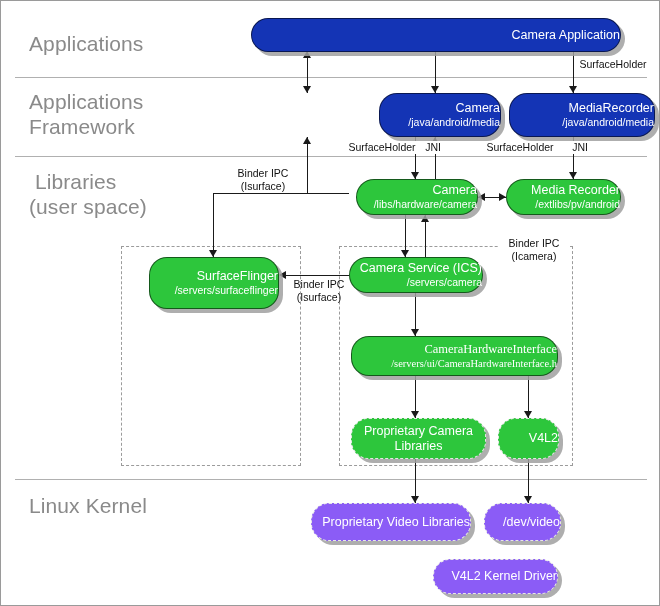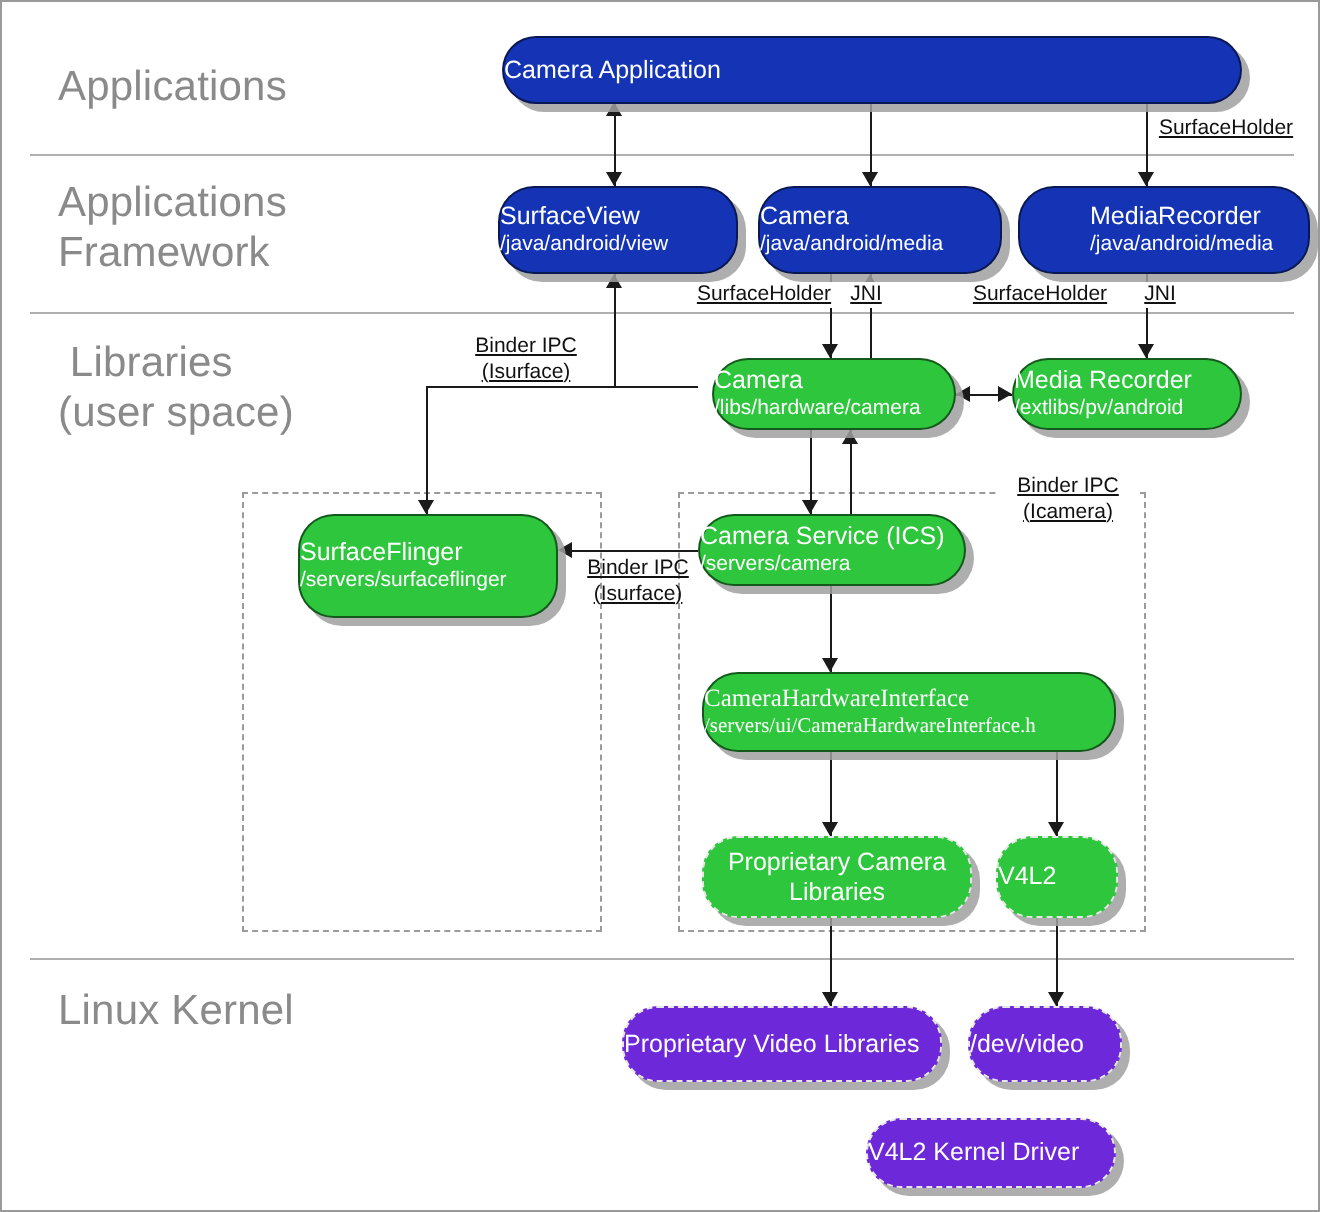--- a/index.html
+++ b/index.html
@@ -39,41 +39,41 @@
     box-sizing: border-box;
     background: transparent;
   }
   
   .node {
     position: absolute;
     box-sizing: border-box;
     border-radius: 18px;
     display: flex;
     flex-direction: column;
-    align-items: flex-start;
+    align-items: flex-end;
     justify-content: center;
     color: #ffffff;
     text-align: center;
     box-shadow: 4px 4px 0 0 rgba(160,160,160,0.85);
     border: 1px solid rgba(0,0,0,0.55);
     z-index: 4;
   }
   .node .t1 {
     font-size: 12.5px;
     line-height: 15px;
     white-space: nowrap;
   }
   .node .t2 {
     font-size: 10.5px;
     line-height: 13px;
     white-space: nowrap;
   }
   .node.blue   { background: #1434b5; }
   .node.green  { background: #2dc63c; }
-  .node.red    { background: #6d28d9; }
+  .node.red    { background: #8b5cf6; }
   .node.dashed-edge { border: 1px dashed #e6e6e6; }
   .node.wrap .t1 { white-space: normal; }
 
   
   .vline, .hline {
     position: absolute;
     background: #1a1a1a;
     z-index: 2;
   }
   .vline { width: 1px; }
@@ -106,21 +106,20 @@
   
   .edge-label {
     position: absolute;
     font-size: 10.5px;
     line-height: 12.5px;
     color: #111111;
     white-space: pre;
     text-align: center;
     background: #ffffff;
     z-index: 5;
-    text-decoration: underline;
   }
 </style>
 </head>
 <body>
 
 <div id="canvas">
 
   <div class="divider" style="left:14px; top:76px; width:632px;"></div>
   <div class="divider" style="left:14px; top:155px; width:632px;"></div>
   <div class="divider" style="left:14px; top:478px; width:632px;"></div>
@@ -203,24 +202,20 @@
   <div class="edge-label" style="left:286px; top:277px; width:64px; background:transparent;">Binder IPC
 (Isurface)</div>
 
   <div class="edge-label" style="left:498px; top:236px; width:70px;">Binder IPC
 (Icamera)</div>
 
   <div class="node blue" style="left:250px; top:17px; width:370px; height:34px;">
     <span class="t1">Camera Application</span>
   </div>
 
-  <div class="node blue" style="left:248px; top:92px; width:120px; height:44px;">
-    <span class="t1">SurfaceView</span>
-    <span class="t2">/java/android/view</span>
-  </div>
 
   <div class="node blue" style="left:378px; top:92px; width:122px; height:44px;">
     <span class="t1">Camera</span>
     <span class="t2">/java/android/media</span>
   </div>
 
   <div class="node blue" style="left:508px; top:92px; width:146px; height:44px;padding-left:35px;">
     <span class="t1">MediaRecorder</span>
     <span class="t2">/java/android/media</span>
   </div>

